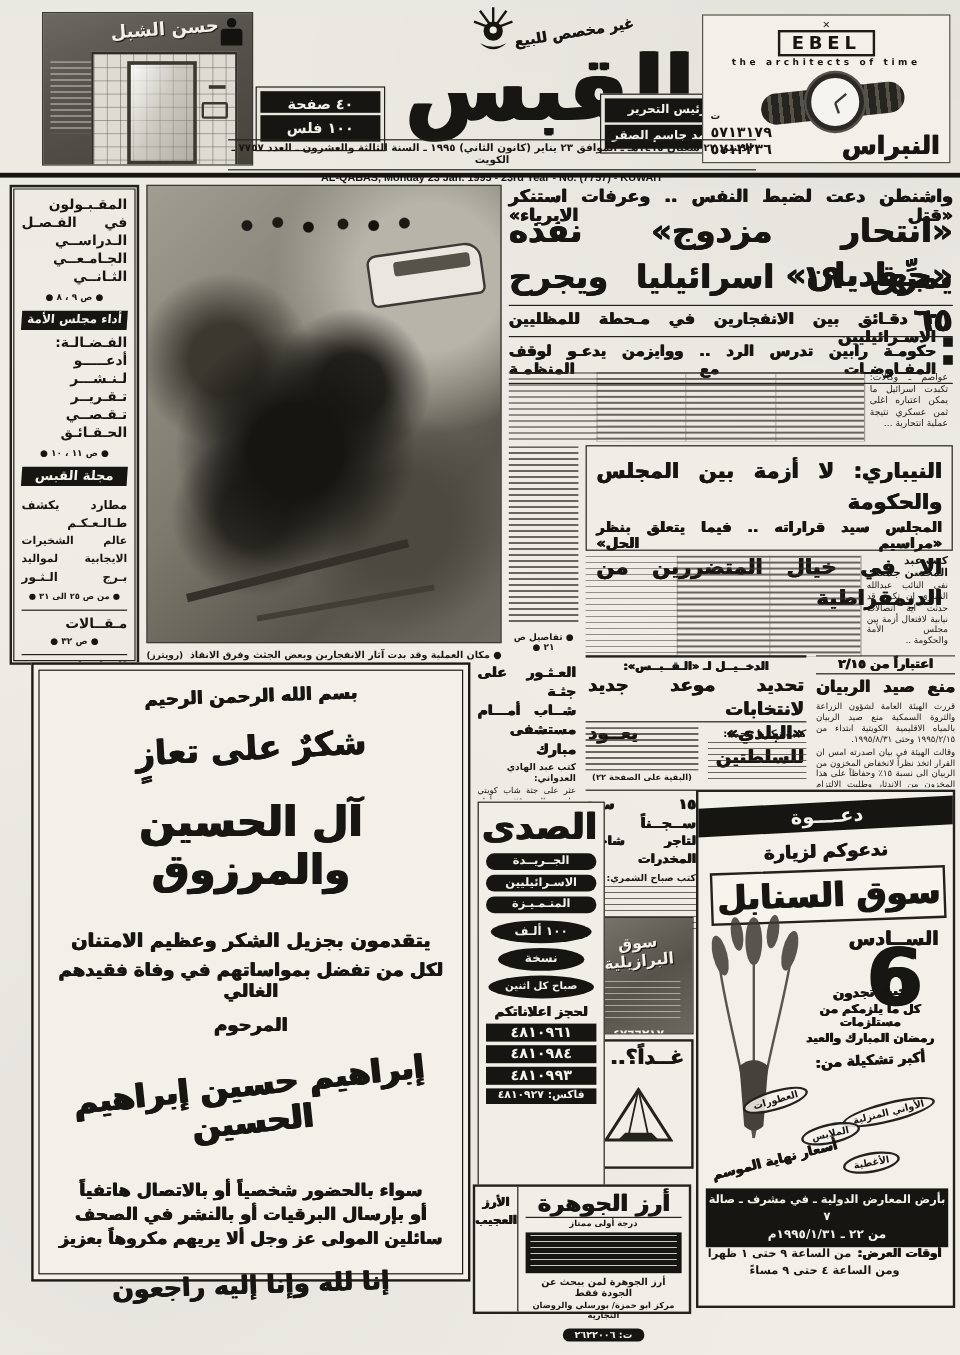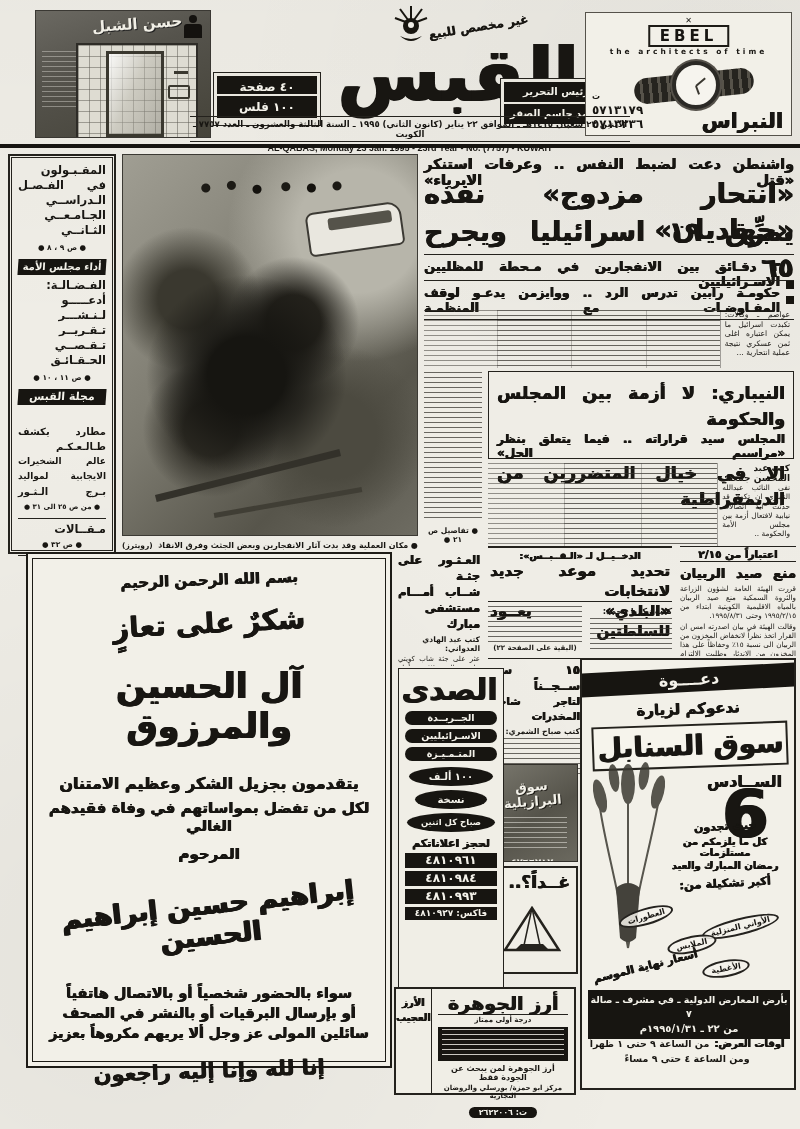--- a/index.html
+++ b/index.html
@@ -107,21 +107,21 @@
   <div class="ctr" style="font-size:7.5px;margin:2px 0 4px">● ص ٩ ، ٨ ●</div>
   <div class="wob ctr" style="font-size:10px;line-height:16px;transform:skewX(-4deg)">أداء مجلس الأمة</div>
   <div class="j1" style="margin-top:3px">الفـضـالـة:</div>
   <div class="j1">أدعـــــو</div>
   <div class="j1">لـنـشـــر</div>
   <div class="j1">تـقـريــر</div>
   <div class="j1">تـقـصــي</div>
   <div class="j1">الحـقـائـق</div>
   <div class="ctr" style="font-size:7.5px;margin:2px 0 4px">● ص ١١ ، ١٠ ●</div>
   <div class="wob ctr" style="font-size:11px;line-height:16px;transform:skewX(-4deg)">مجلة القبس</div>
-  <div class="j1" style="font-size:10px;margin-top:19px">مطارد يكشف</div>
+  <div class="j1" style="font-size:10px;margin-top:9px">مطارد يكشف</div>
   <div class="j1" style="font-size:10px">طـالـعـكـم</div>
   <div class="j1" style="font-size:9px">عالم الشخيرات</div>
   <div class="j1" style="font-size:9px">الايجابية لمواليد</div>
   <div class="j1" style="font-size:10px">بـرج الـثـور</div>
   <div class="ctr" style="font-size:7px;margin:1px 0 3px">● من ص ٢٥ الى ٣١ ●</div>
   <div style="border-top:1.5px solid #24221d;margin:2px 0 3px"></div>
   <div class="j1">مـقــالات</div>
   <div class="ctr" style="font-size:7.5px;margin:0 0 3px">● ص ٣٢ ●</div>
   <div style="border-top:1.5px solid #24221d;margin:2px 0 3px"></div>
   <div class="j1">التعليقات</div>

